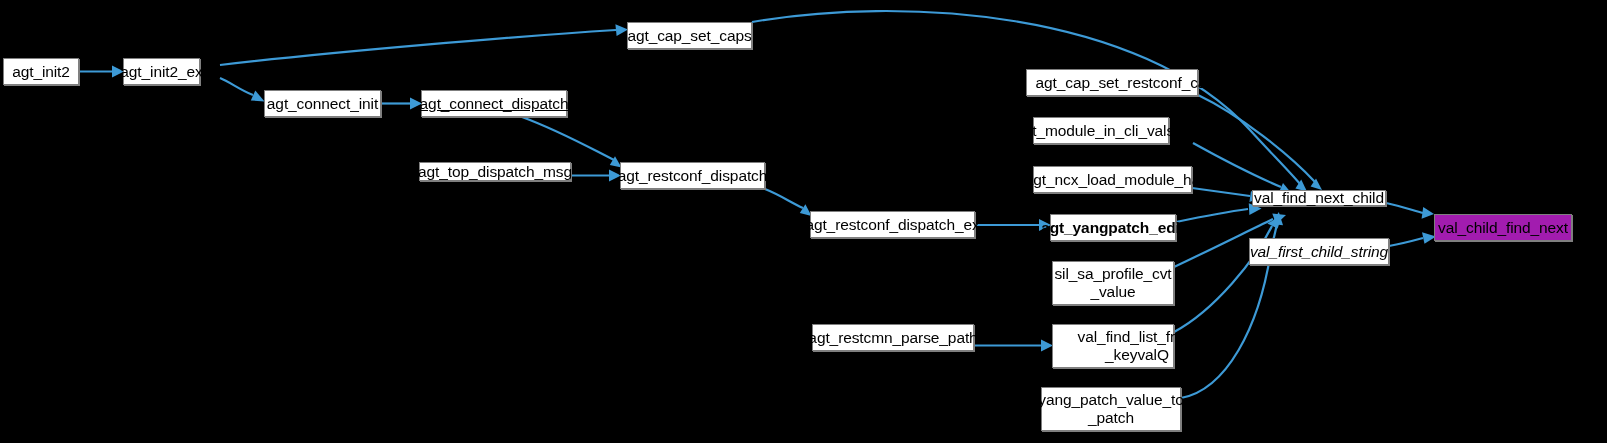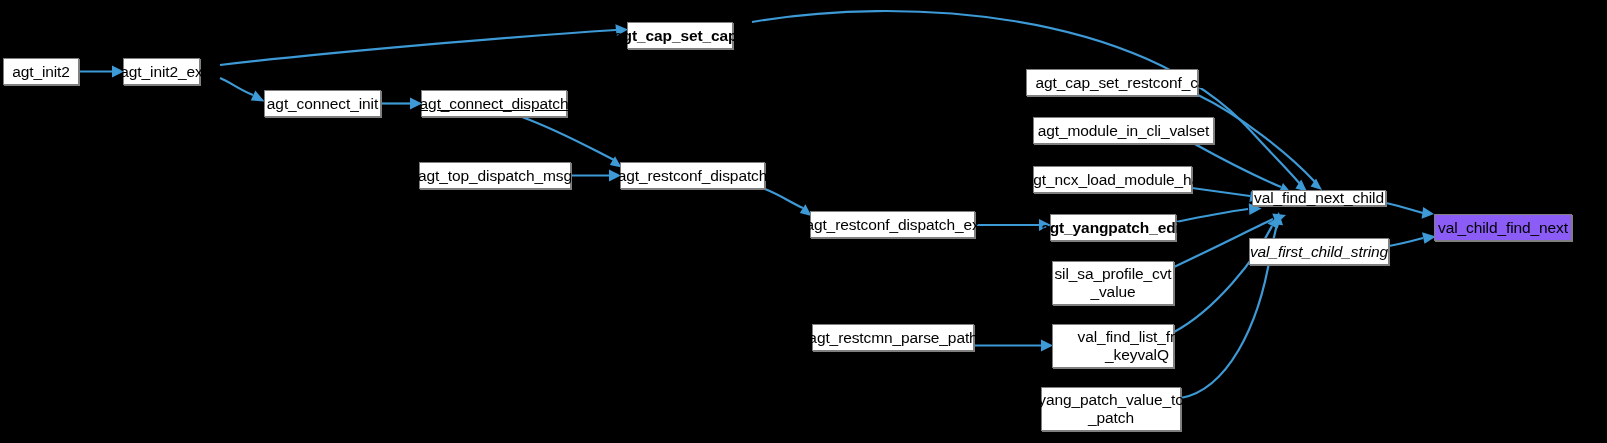--- a/index.html
+++ b/index.html
@@ -33,21 +33,21 @@
     line-height: 18px;
     text-align: center;
     display: flex;
     align-items: center;
     justify-content: center;
     white-space: pre;
     letter-spacing: -0.1px;
     box-shadow: 1px 1px 0 0 #7f7f7f;
   }
   .node.highlight {
-    background: #8b5cf6;
+    background: #a21caf;
     text-align: right;
   }
 </style>
 </head>
 <body>
 
 <div id="graph-root" style="background: rgb(0, 0, 0);">
   <svg class="edges" viewBox="0 0 1607 443" xmlns="http://www.w3.org/2000/svg">
     <g id="edge-layer">
         <path d="M 79,71.5 L 112,71.5" fill="none" stroke="#3d9ad6" stroke-width="2.2"></path>
@@ -87,28 +87,28 @@
         <path d="M 1386,203 C 1400,206 1412,210 1423,213" fill="none" stroke="#3d9ad6" stroke-width="2.2"></path>
         <path d="M 1421.6,218.8 L 1434,214 L 1423.2,207.1 Z" fill="#3d9ad6" stroke="none"></path>
         <path d="M 1389,246 C 1400,244 1412,241 1423,238" fill="none" stroke="#3d9ad6" stroke-width="2.2"></path>
         <path d="M 1424.5,243.8 L 1436,236.5 L 1422,232.2 Z" fill="#3d9ad6" stroke="none"></path>
       </g>
   </svg>
   <div id="node-layer">
       <div class="node" style="left: 3px; top: 58px; width: 76px; height: 27px;">agt_init2</div>
       <div class="node" style="left: 123px; top: 58px; width: 77px; height: 27px;">agt_init2_ex</div>
       <div class="node" style="left: 264px; top: 90px; width: 117px; height: 27px;">agt_connect_init</div>
-      <div class="node" style="left: 627px; top: 22px; width: 106px; height: 27px; font-weight: bold;">agt_cap_set_caps</div>
+      <div class="node" style="left: 627px; top: 22px; width: 125px; height: 27px;">agt_cap_set_caps</div>
       <div class="node" style="left: 421px; top: 90px; width: 146px; height: 27px; text-decoration: underline;">agt_connect_dispatch</div>
-      <div class="node" style="left: 419px; top: 162px; width: 152px; height: 27px;">agt_top_dispatch_msg</div>
+      <div class="node" style="left: 419px; top: 162px; width: 152px; height: 19px;">agt_top_dispatch_msg</div>
       <div class="node" style="left: 620px; top: 162px; width: 145px; height: 27px;">agt_restconf_dispatch</div>
       <div class="node" style="left: 810px; top: 211px; width: 165px; height: 27px;">agt_restconf_dispatch_ex</div>
       <div class="node" style="left: 812px; top: 324px; width: 162px; height: 27px;">agt_restcmn_parse_path</div>
       <div class="node" style="left: 1026px; top: 69px; width: 172px; height: 27px; padding-left: 34px;">agt_cap_set_restconf_caps</div>
-      <div class="node" style="left: 1033px; top: 117px; width: 181px; height: 27px;">agt_module_in_cli_valset</div>
+      <div class="node" style="left: 1033px; top: 117px; width: 136px; height: 27px;">agt_module_in_cli_valset</div>
       <div class="node" style="left: 1033px; top: 166px; width: 159px; height: 27px;">agt_ncx_load_module_ha</div>
       <div class="node" style="left: 1050px; top: 214px; width: 126px; height: 27px; font-weight: bold;">agt_yangpatch_edit</div>
       <div class="node" style="left: 1052px; top: 261px; width: 122px; height: 44px;">sil_sa_profile_cvt
 _value</div>
       <div class="node" style="left: 1052px; top: 324px; width: 122px; height: 44px; padding-left: 48px;">val_find_list_from
 _keyvalQ</div>
       <div class="node" style="left: 1041px; top: 387px; width: 140px; height: 44px;">yang_patch_value_to
 _patch</div>
       <div class="node" style="left: 1252px; top: 190px; width: 134px; height: 16px;">val_find_next_child</div>
       <div class="node" style="left: 1249px; top: 238px; width: 140px; height: 27px; font-style: italic;">val_first_child_string</div>

